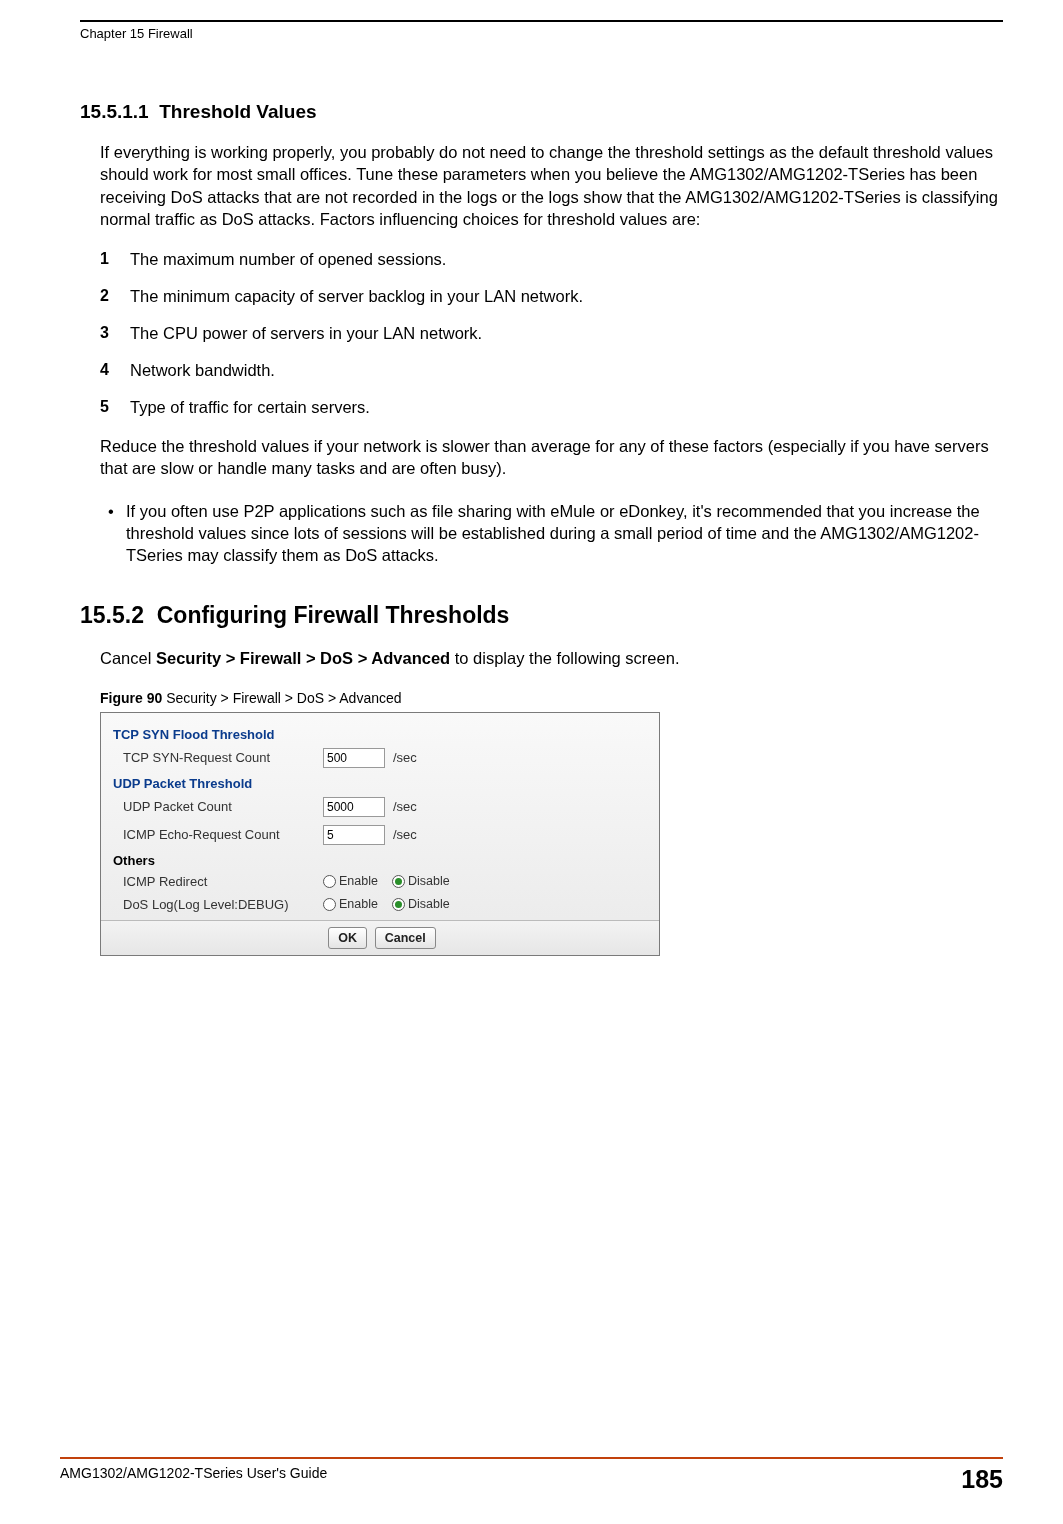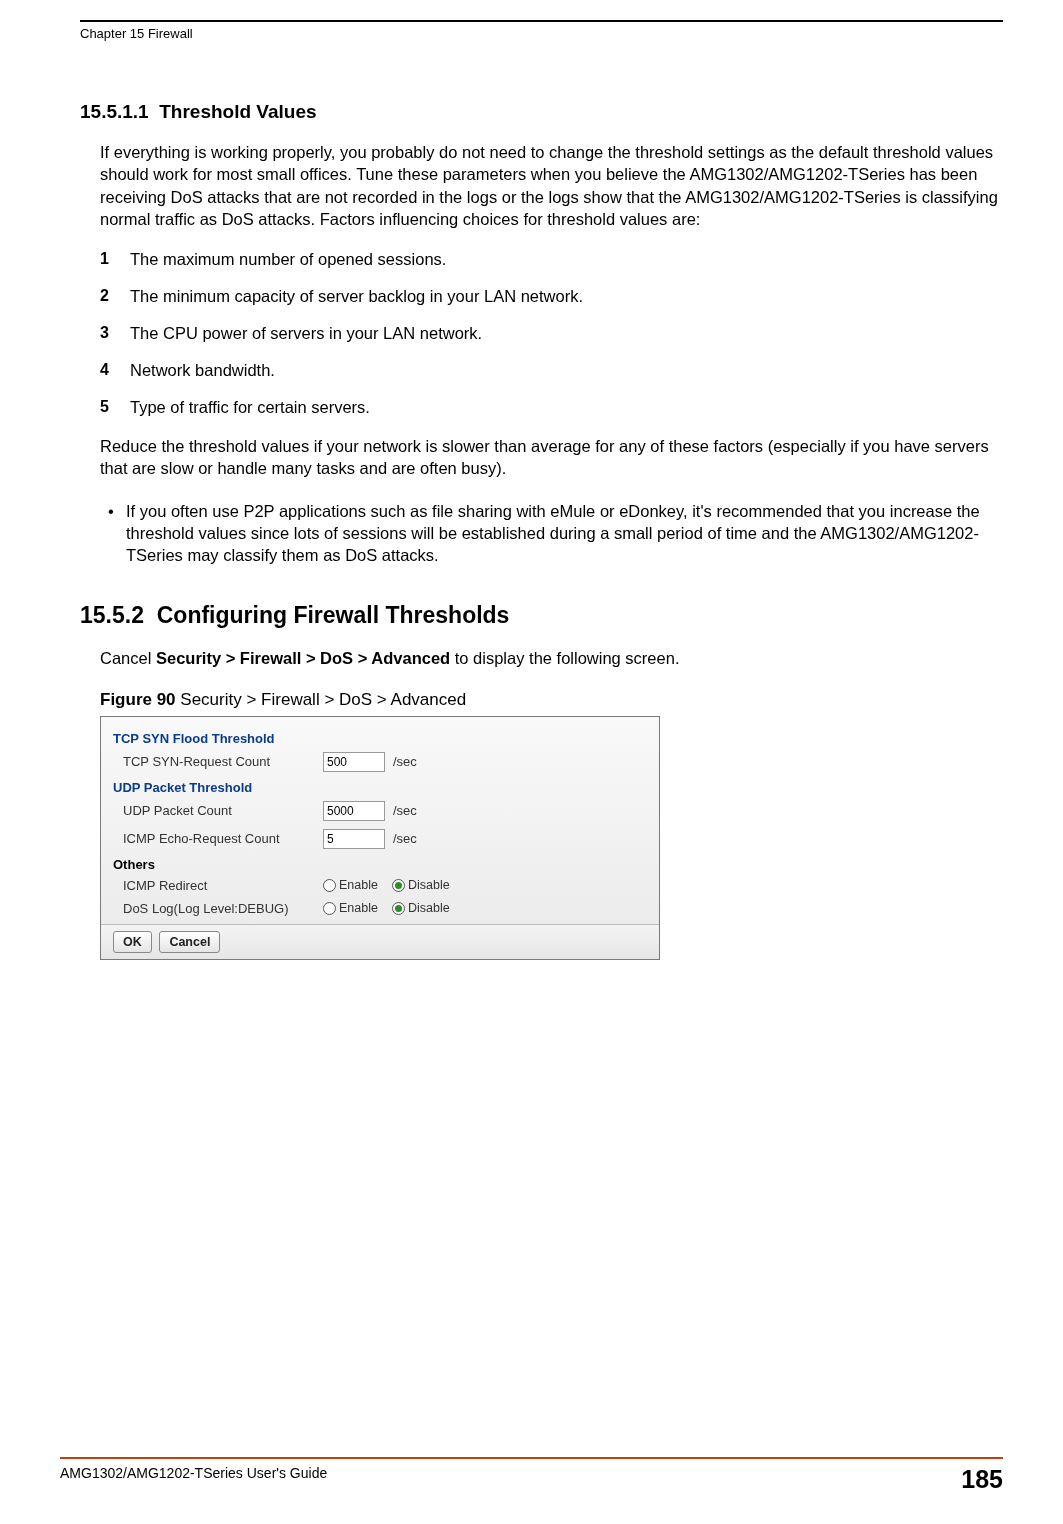--- a/index.html
+++ b/index.html
@@ -18,21 +18,21 @@
     .h-sec { font-size: 23px; font-weight: bold; font-family: Arial, sans-serif; margin: 36px 0 18px 0; }
     .body-text { font-size: 16.5px; line-height: 1.35; margin: 0 0 20px 20px; }
     .body-text.indent { margin-left: 20px; }
     .num-list { margin: 0 0 0 20px; }
     .num-item { display: flex; margin-bottom: 18px; }
     .num-item .num { font-weight: bold; width: 30px; flex: 0 0 30px; font-size: 16px; }
     .num-item .txt { font-size: 16.5px; }
     .bullet-wrap { margin: 14px 0 0 28px; }
     .bullet-item { display: flex; font-size: 16.5px; line-height: 1.35; }
     .bullet-dot { flex: 0 0 18px; }
-    .figure-caption { font-size: 17px; margin: 10px 0 6px 20px; }
+    .figure-caption { font-size: 14px; margin: 10px 0 6px 20px; }
     .figure-caption .fig-label { font-weight: bold; font-family: Arial, sans-serif; }
     .panel {
       width: 560px; border: 1px solid #7a7a7a; margin-left: 20px;
       font-family: Arial, sans-serif; font-size: 13px;
       background: linear-gradient(#f9f9f9, #ececec 85%, #e2e2e2);
     }
     .panel-inner { padding: 8px 12px 0 12px; }
     .panel .grp { font-weight: bold; color: #0a3b8c; font-size: 13px; margin: 6px 0 6px 0; }
     .panel .grp.black { color: #000; }
     .row { display: flex; align-items: center; margin: 4px 0 8px 10px; color: #333; }
@@ -43,21 +43,21 @@
       display: inline-block; width: 13px; height: 13px; border: 1px solid #555;
       border-radius: 50%; vertical-align: middle; margin-right: 3px; position: relative; background: #fff;
     }
     .radio-dot.sel::after {
       content: ""; position: absolute; left: 2.2px; top: 2.2px; width: 7px; height: 7px;
       background: #2a8f2a; border-radius: 50%;
     }
     .radio-label { font-size: 12.5px; margin-right: 14px; vertical-align: middle; }
     .panel-footer {
       border-top: 1px solid #bbb; background: linear-gradient(#f3f3f3, #e6e6e6);
-      padding: 6px 8px; text-align: left;
+      padding: 6px 8px; text-align: center;
     }
     .btn {
       display: inline-block; border: 1px solid #888; border-radius: 3px;
       background: linear-gradient(#fff, #e4e4e4); padding: 3px 9px;
       font-size: 12.5px; font-weight: bold; color: #222; margin-left: 4px;
       cursor: pointer;
     }
     .footer {
       position: absolute; left: 60px; right: 60px; bottom: 30px;
       border-top: 2px solid #c2410c; padding-top: 6px;

